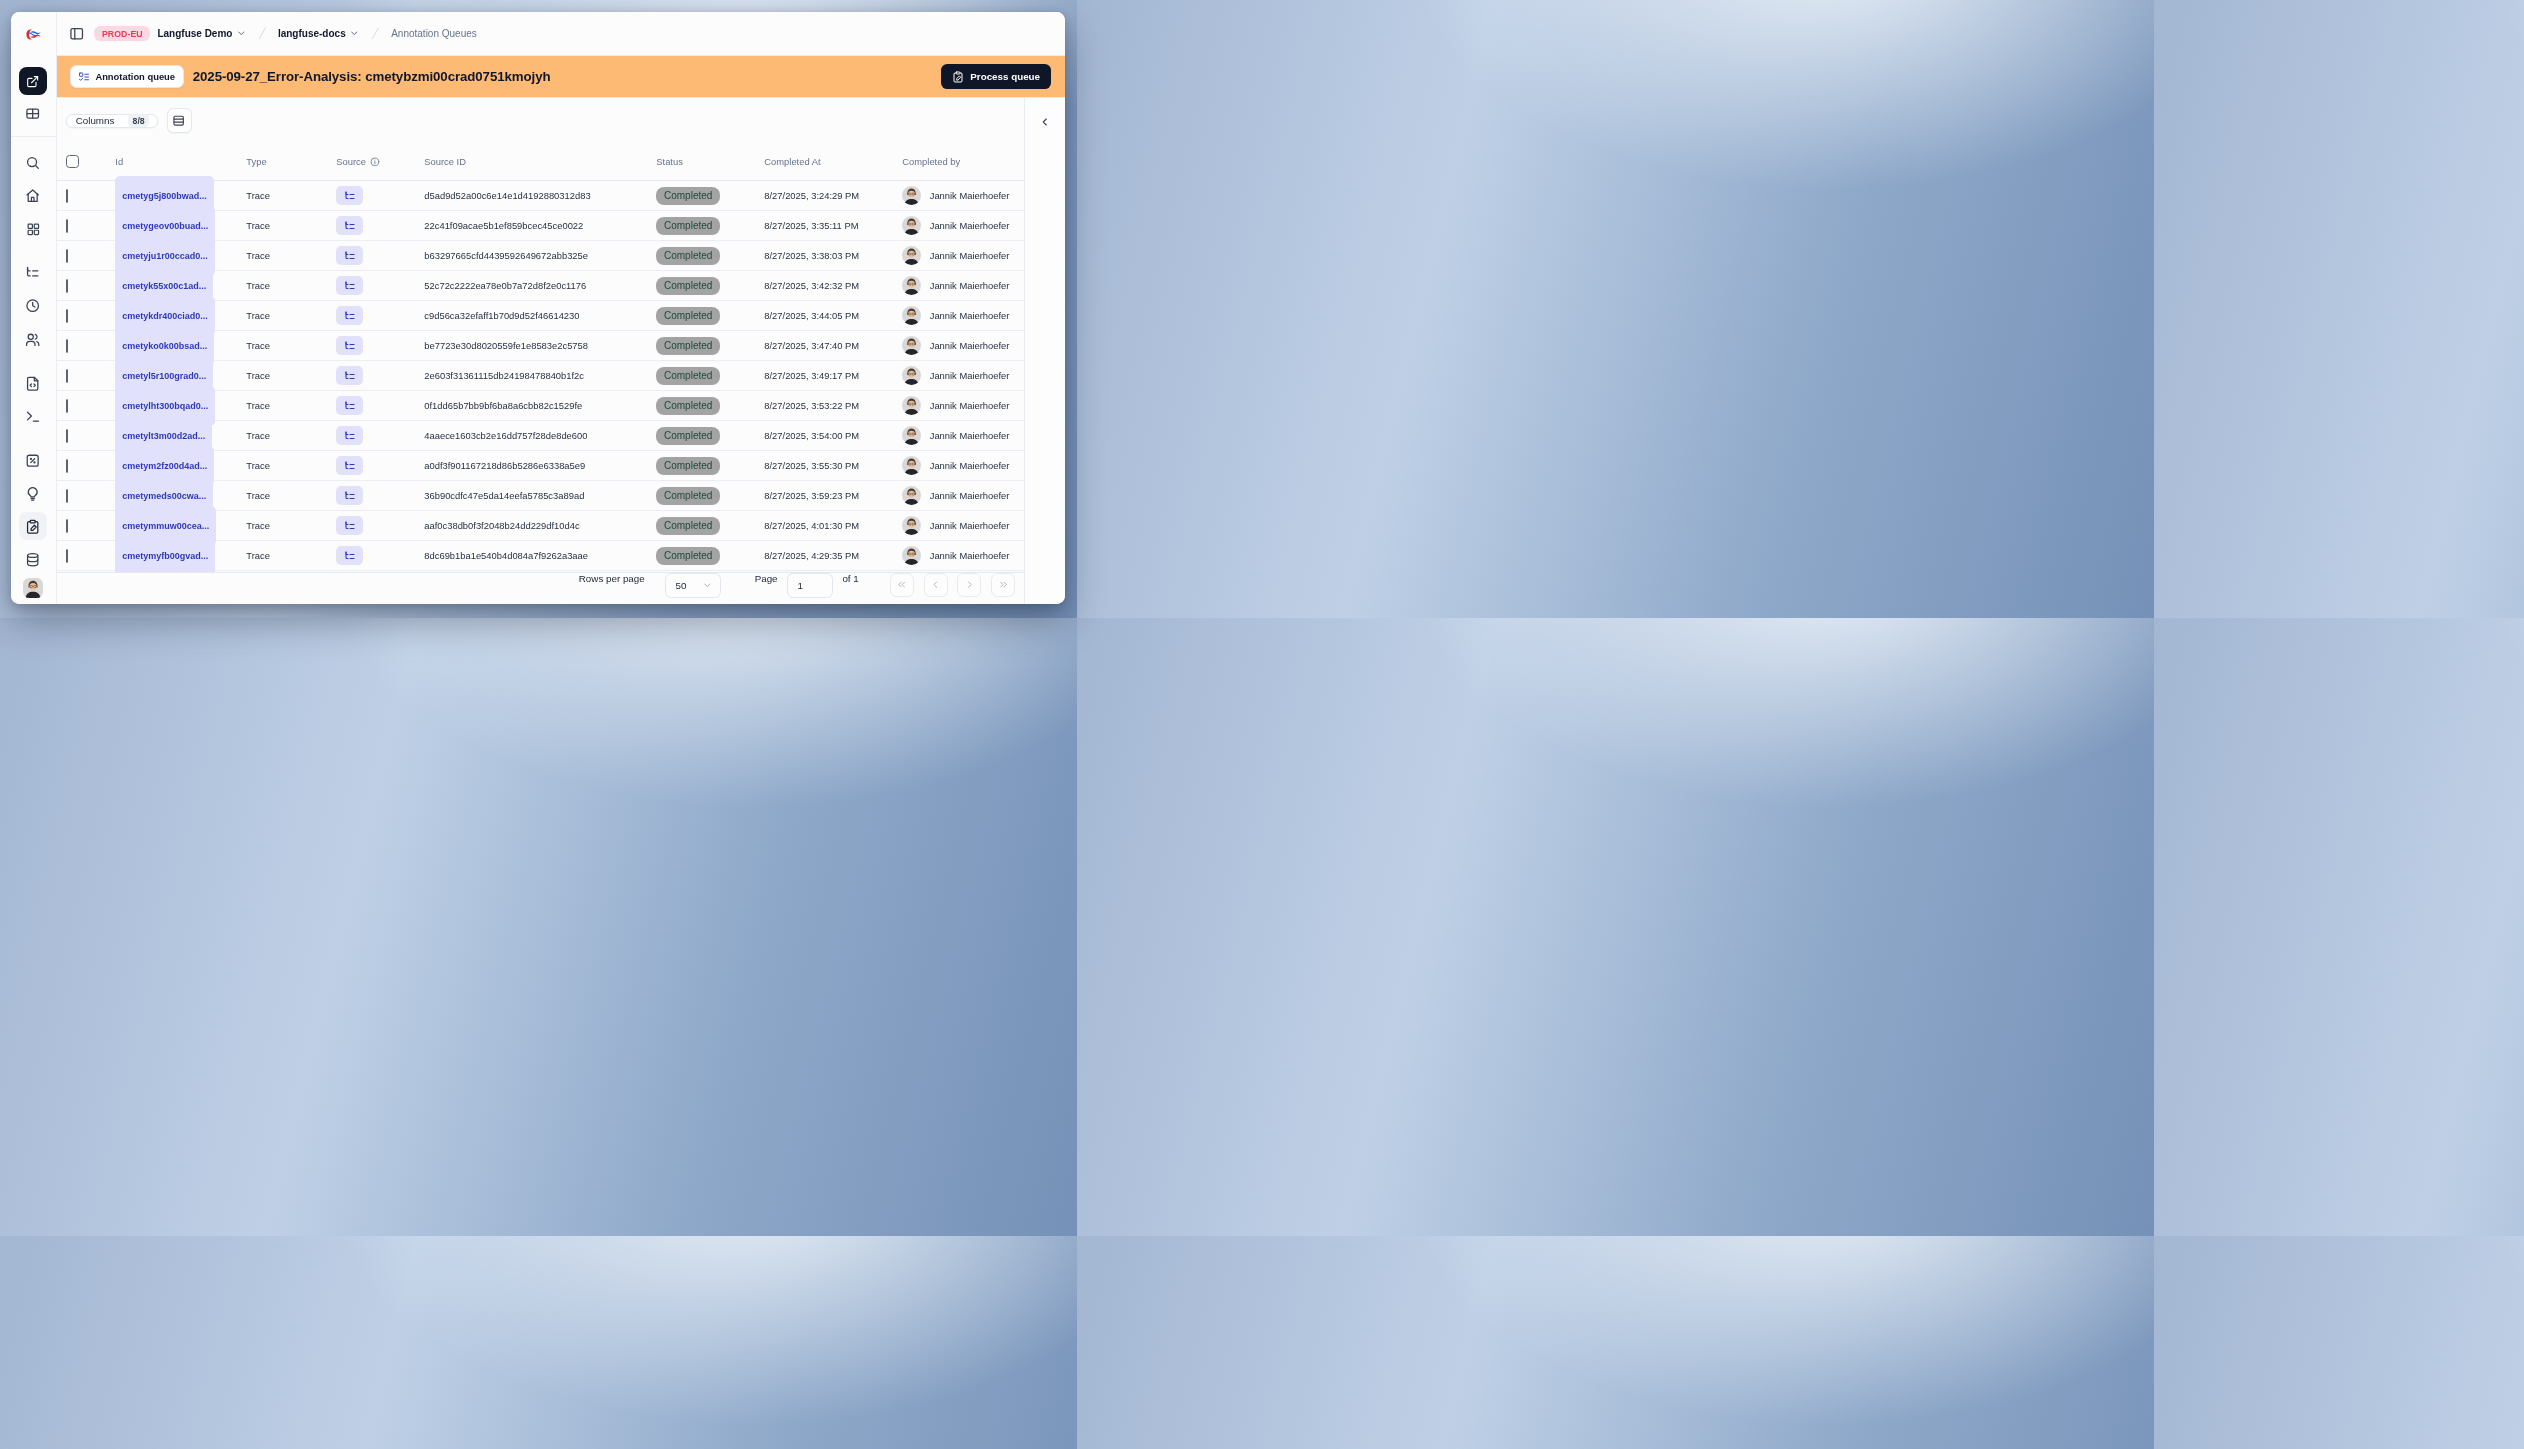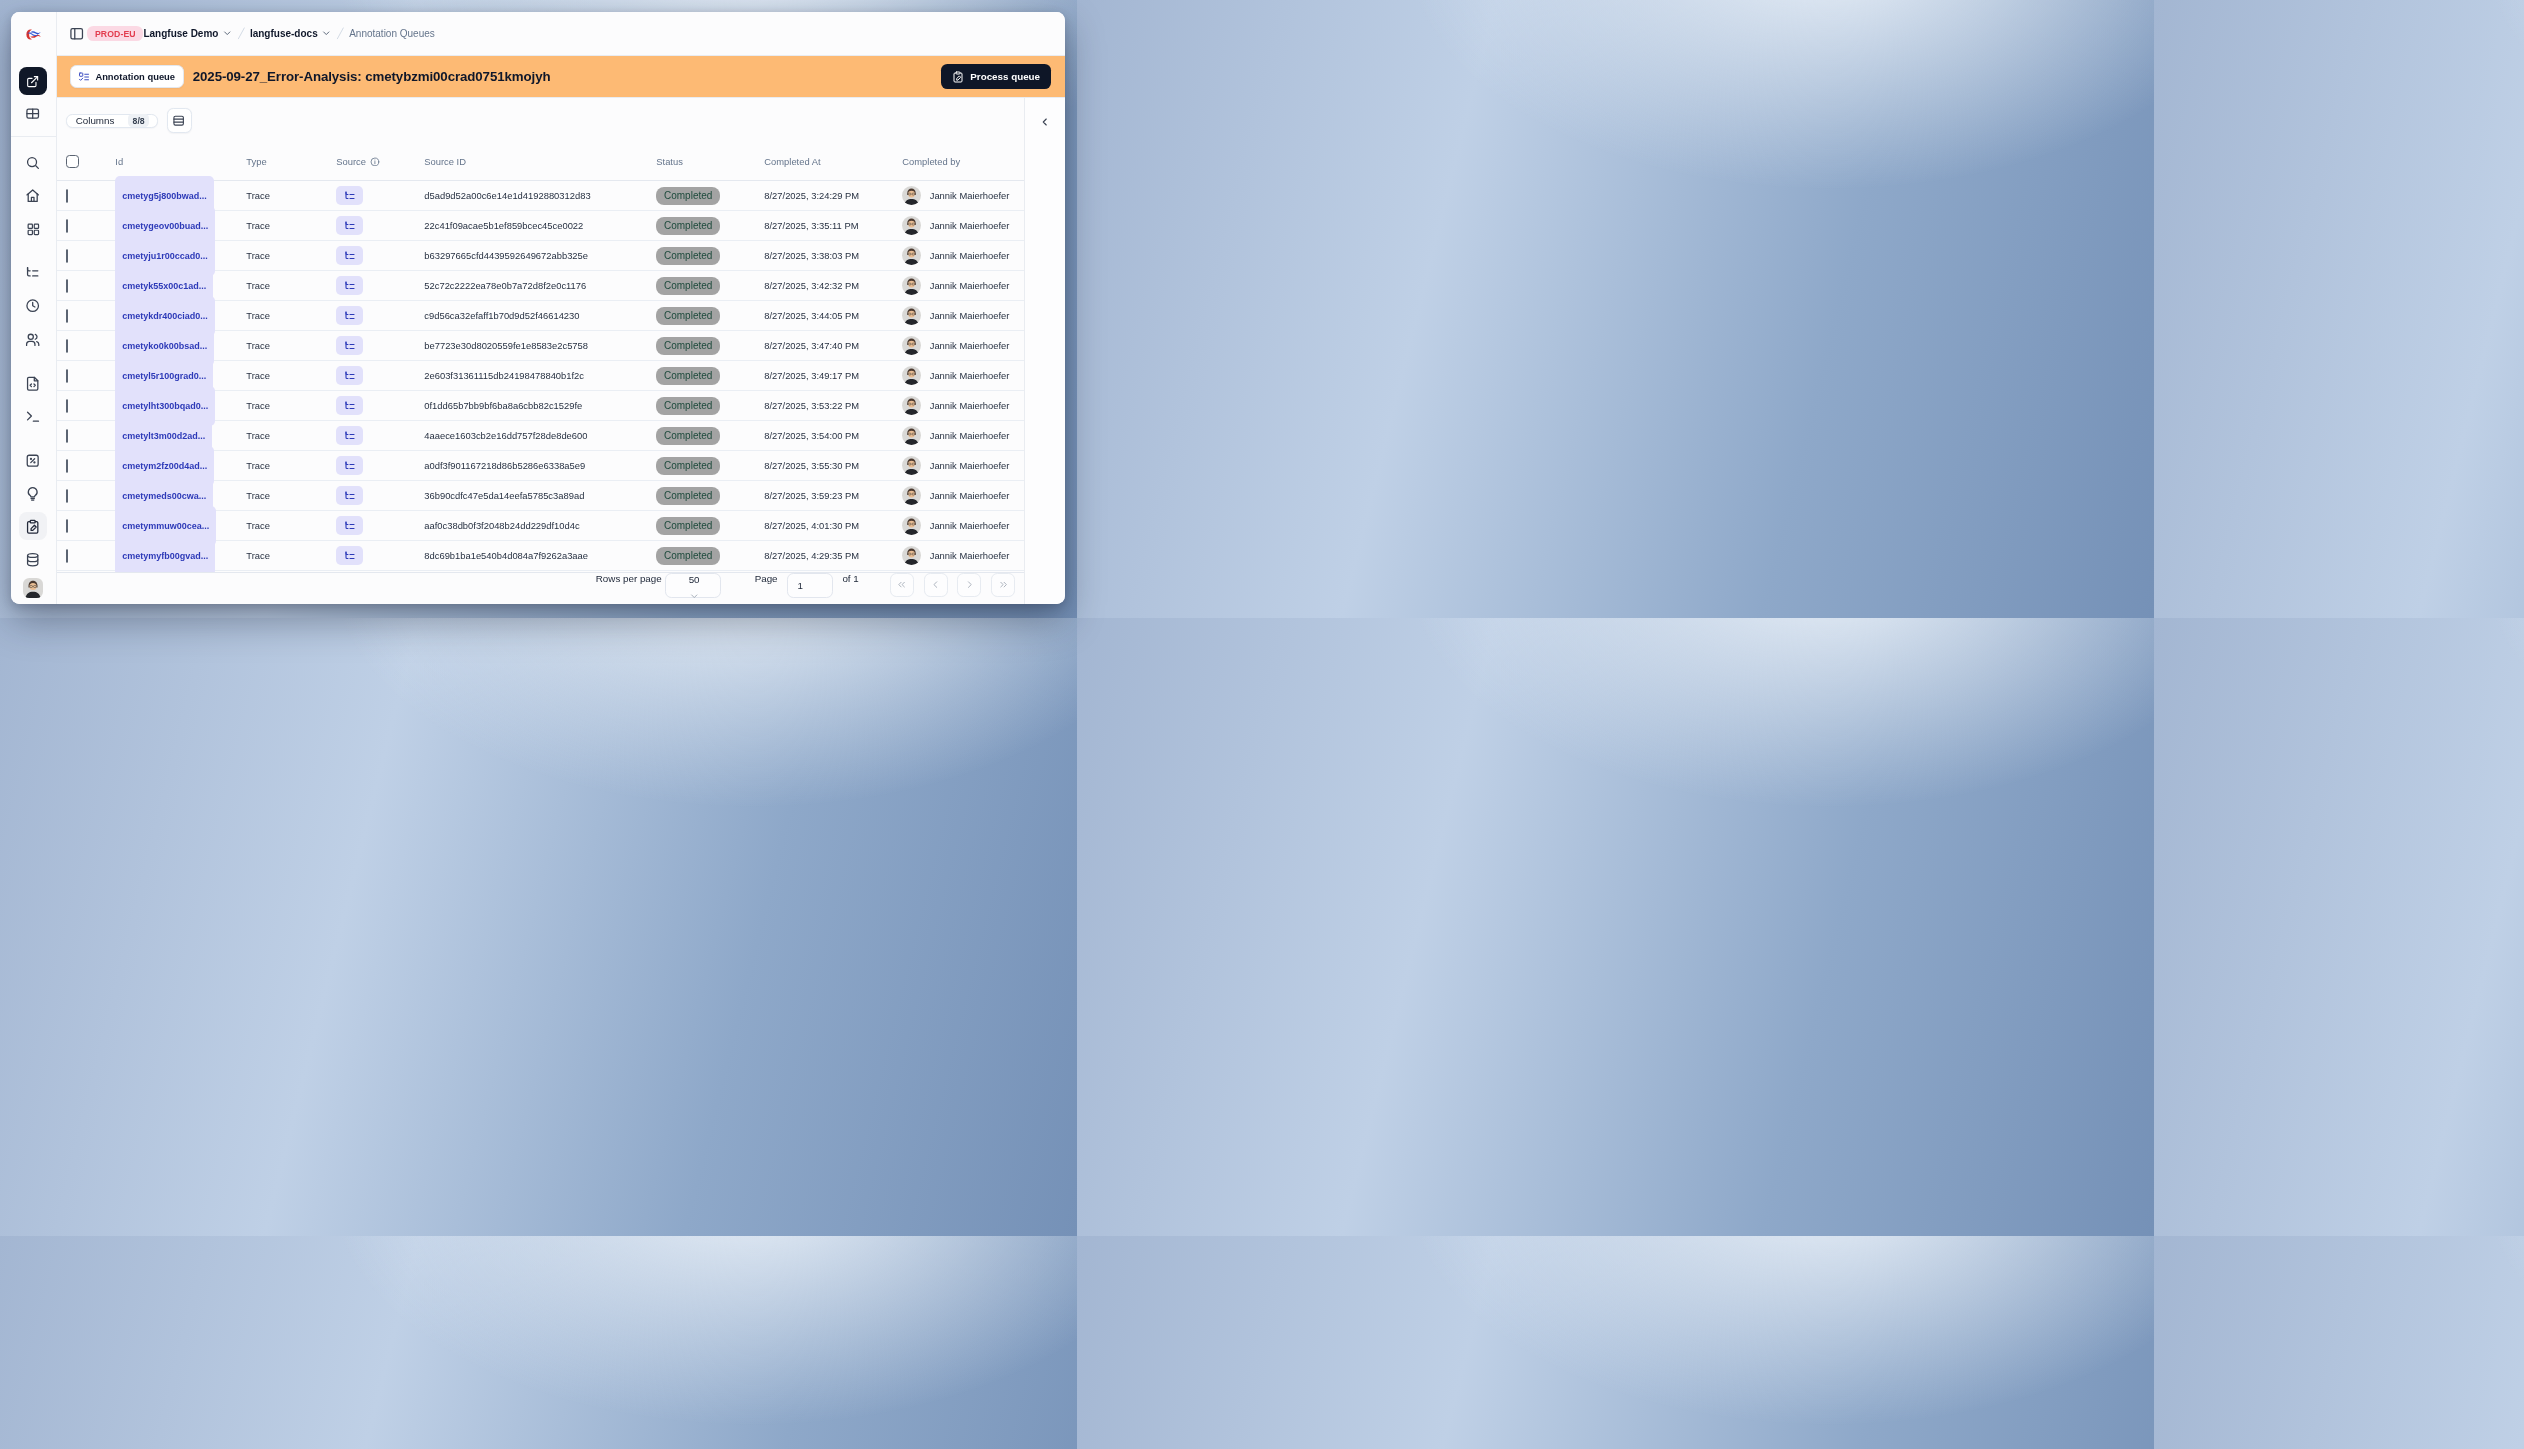--- a/index.html
+++ b/index.html
@@ -39,21 +39,21 @@
   }
   .rail-avatar {
     margin-top:auto; margin-bottom:6.3px; width:20px; height:20px; border-radius:6.3px; overflow:hidden; cursor:pointer;
   }
   .mt14{margin-top:9.8px}.mt26{margin-top:18px}.mt22{margin-top:15.4px}.mt24{margin-top:17px}
   .mt38{margin-top:26.6px}.mt23{margin-top:16px}.mt15{margin-top:10.5px}
   
   .main { flex:1; display:flex; flex-direction:column; min-width:0; }
   .topbar {
     height:44px; flex:0 0 44px; border-bottom:0.7px solid #e9ecf1;
-    display:flex; align-items:center; padding:0 12.6px; background:#fcfcfd;
+    display:flex; align-items:center; padding:0 12.6px; gap:7px; background:#fcfcfd;
   }
   .panel-toggle { color:#3b4353; width:15.4px; height:15.4px; cursor:pointer; display:flex; }
   .env-badge {
     background:#fbd9e4; color:#e23d4f; font-size:8.7px; font-weight:700;
     padding:2.8px 7.7px; border-radius:6.3px; letter-spacing:0.1px; margin-left:2.8px;
   }
   .crumb { font-size:10px; font-weight:700; color:#0f172a; display:flex; align-items:center; gap:3.5px; cursor:pointer; }
   .crumb .chev { color:#475569; display:flex; }
   .crumb-muted { font-size:10px; font-weight:500; color:#64748b; }
   .slash { color:#cbd5e1; display:flex; margin:0 1.4px; }
@@ -119,23 +119,23 @@
   .byline { display:flex; align-items:center; gap:8.4px; }
   .cell-avatar { width:19px; height:19px; border-radius:50%; overflow:hidden; flex:0 0 19px; }
   .info-ic { color:#64748b; display:flex; }
   
   .tfooter {
     margin-top:auto; border-top:0.7px solid #e4e8ef; height:32px; flex:0 0 32px;
     display:flex; align-items:flex-start; justify-content:flex-end; padding-right:8.4px; background:#fcfcfd;
   }
   .tfooter .lbl { font-size:9.8px; font-weight:500; color:#1c2536; }
   .select-box {
-    margin-left:3px; height:24.5px; min-width:56px; border:0.7px solid #e2e6ee; border-radius:6.3px; background:#fdfdfe;
+    margin-left:20px; height:24.5px; min-width:56px; border:0.7px solid #e2e6ee; border-radius:6.3px; background:#fdfdfe;
     display:flex; align-items:center; justify-content:space-between; padding:0 7px 0 9.8px; gap:5.6px;
-    font-size:9.8px; font-weight:500; cursor:pointer; color:#1c2536;flex-direction:column;
+    font-size:9.8px; font-weight:500; cursor:pointer; color:#1c2536;
   }
   .select-box .chev { color:#9aa3af; display:flex; }
   .page-lbl { margin-left:34px; }
   .page-input {
     margin-left:9.8px; width:46px; height:24.5px; border:0.7px solid #e2e6ee; border-radius:6.3px; background:#fdfdfe;
     font-size:9.8px; font-family:inherit; color:#1c2536; padding-left:9px; outline:none;
   }
   .of-lbl { margin-left:9px; }
   .pager { display:flex; gap:9.8px; margin-left:31px; }
   .pg-btn {

